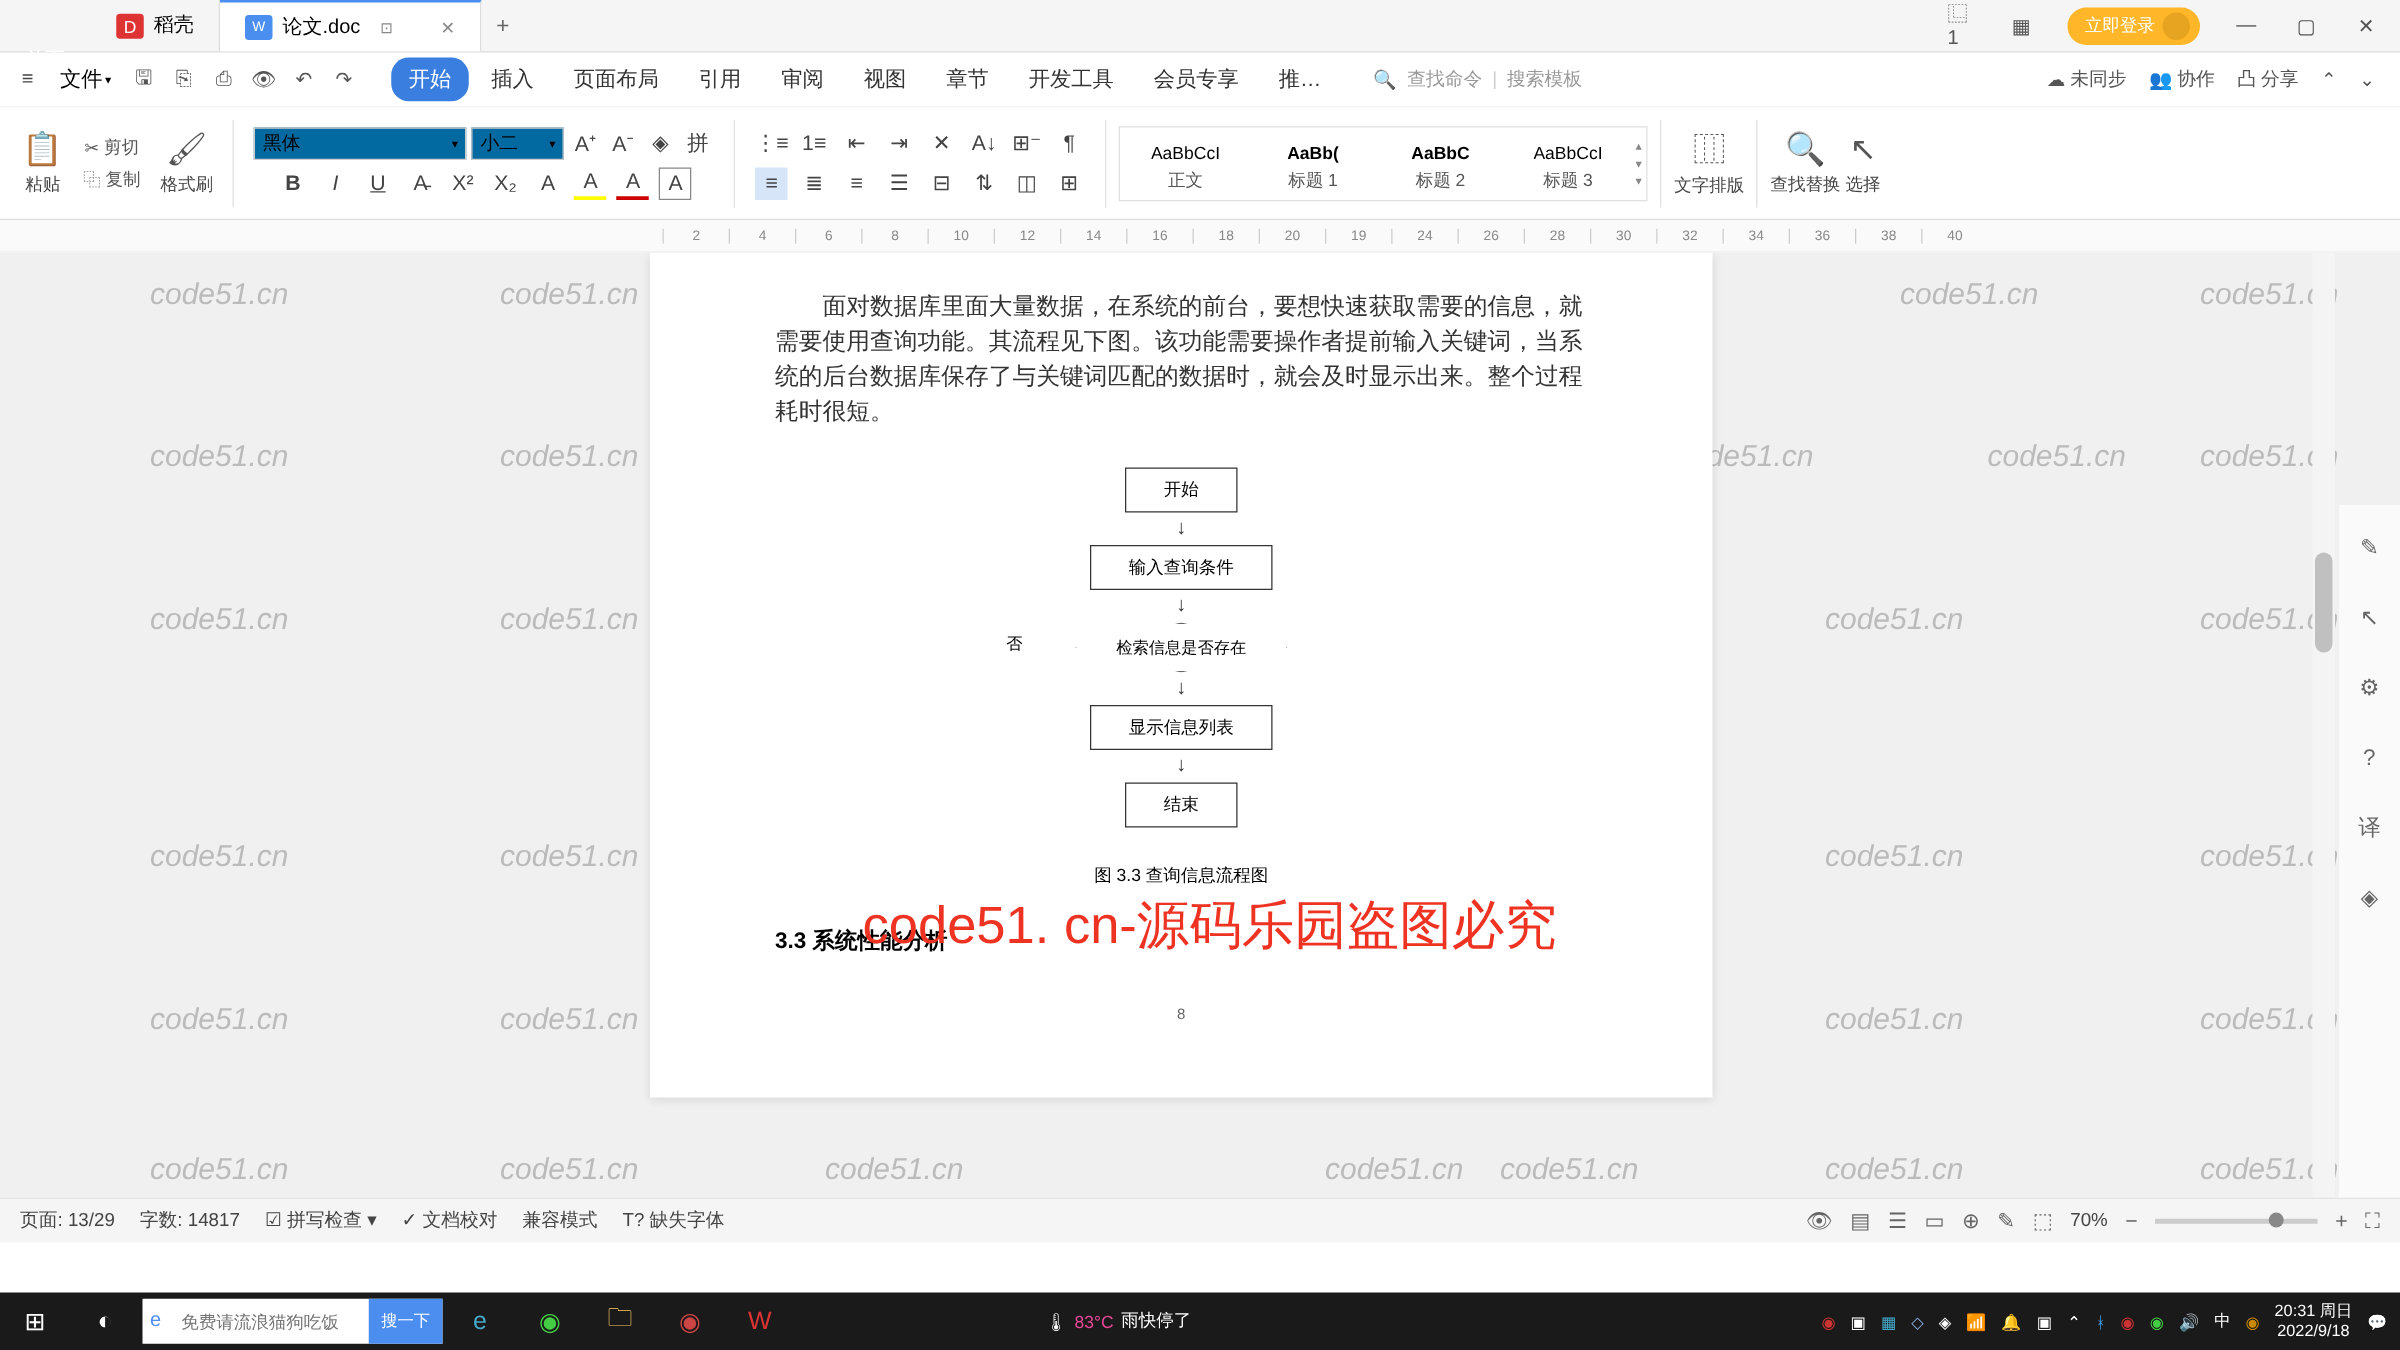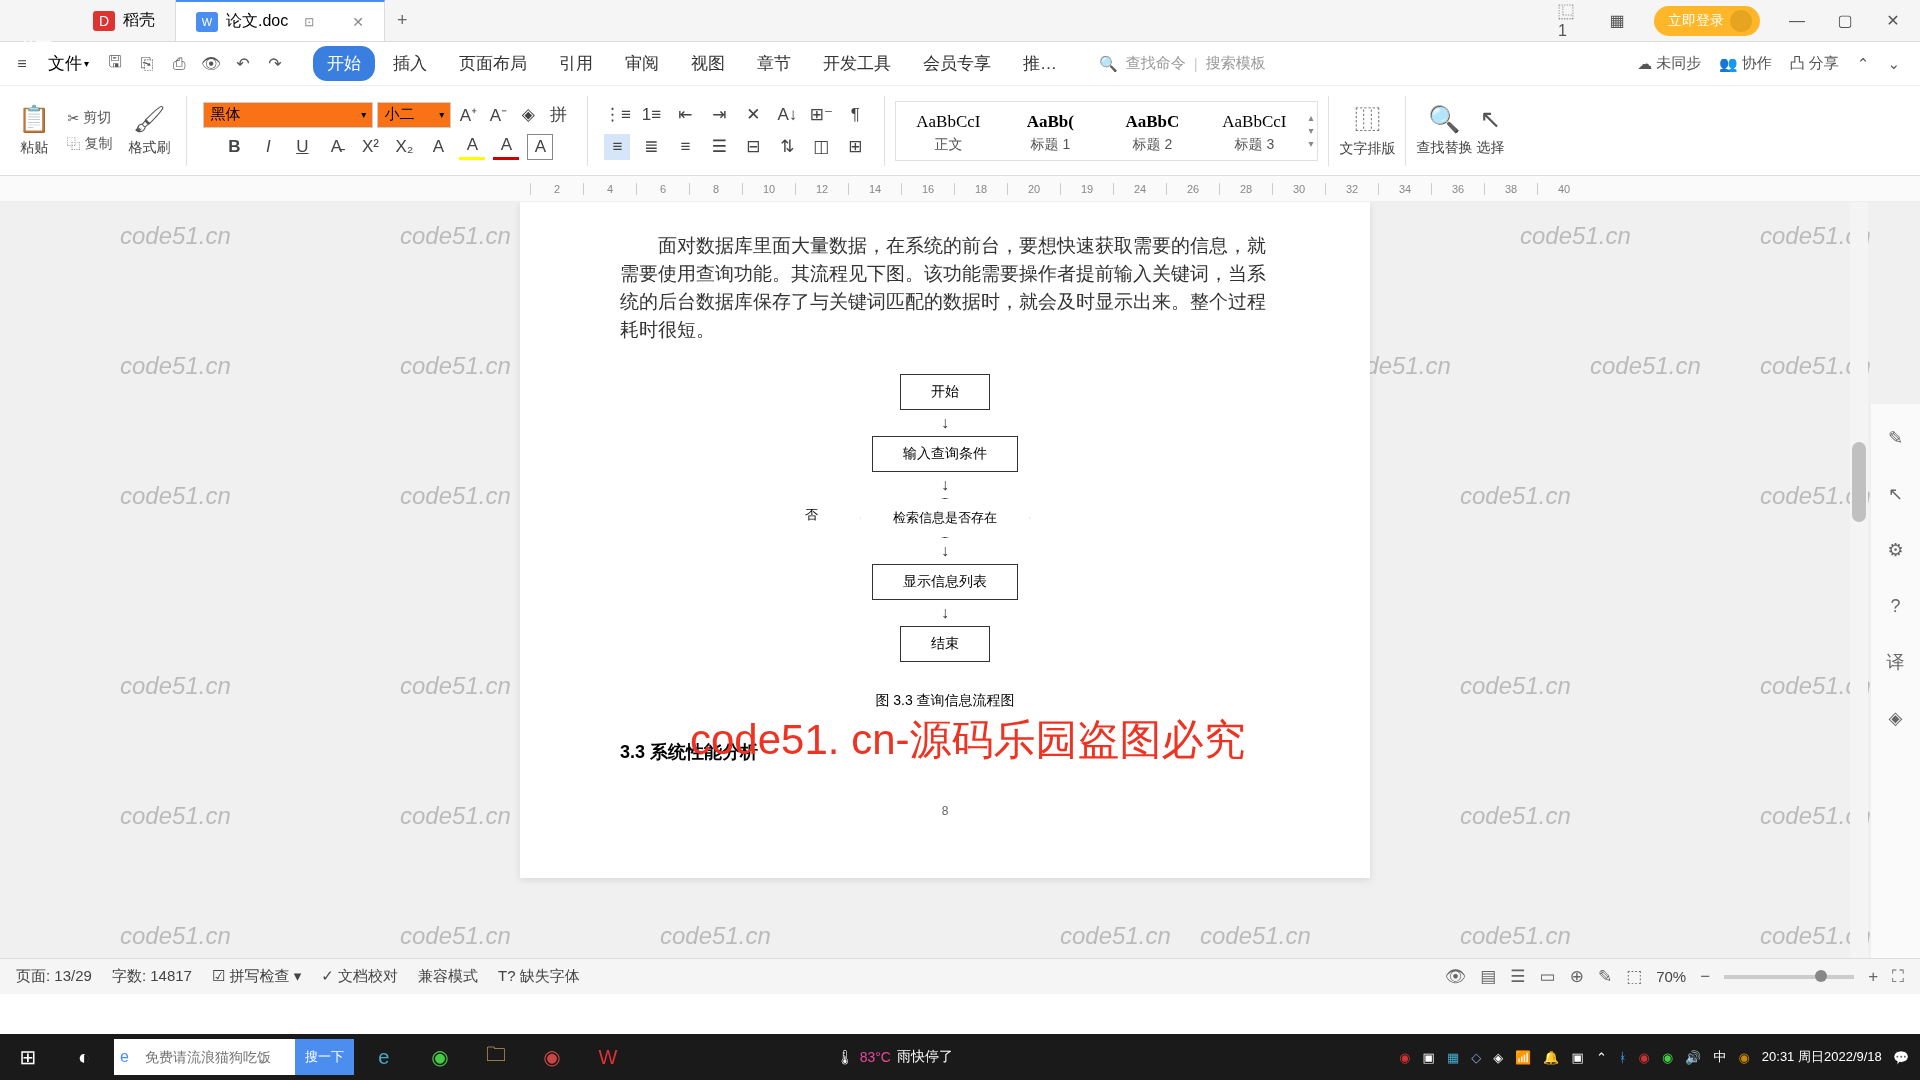--- a/index.html
+++ b/index.html
@@ -33,29 +33,29 @@
 
 
 .ribbon { height: 90px; border-bottom: 1px solid #ddd; display: flex; align-items: center; padding: 0 12px; gap: 4px; background: #fff; }
 .ribbon-group { display: flex; flex-direction: column; align-items: center; gap: 2px; padding: 0 6px; height: 100%; justify-content: center; }
 .ribbon-vsep { width: 1px; height: 70px; background: #e0e0e0; margin: 0 6px; }
 .ribbon .big-btn { display: flex; flex-direction: column; align-items: center; gap: 4px; cursor: pointer; font-size: 14px; color: #444; }
 .ribbon .big-btn .bi { font-size: 26px; color: #555; }
 .ribbon .small-btn { display: flex; align-items: center; gap: 4px; cursor: pointer; font-size: 14px; color: #555; }
 .font-box { display: flex; flex-direction: column; gap: 6px; }
 .font-sel { display: flex; gap: 4px; }
-.sel { border: 1px solid #ccc; padding: 2px 6px; font-size: 15px; display: flex; align-items: center; gap: 4px; cursor: pointer; background: #f97316; }
+.sel { border: 1px solid #ccc; padding: 2px 6px; font-size: 15px; display: flex; align-items: center; gap: 4px; cursor: pointer; background: #0369a1; }
 .sel.name { width: 170px; }
 .sel.size { width: 74px; }
 .fmt-row { display: flex; gap: 8px; align-items: center; }
 .fmt-btn { width: 26px; height: 26px; display: flex; align-items: center; justify-content: center; cursor: pointer; color: #444; font-size: 17px; }
 .fmt-btn.active { background: #d6e5f7; }
 .style-gallery { display: flex; gap: 2px; align-items: center; border: 1px solid #e0e0e0; padding: 2px; }
 .style-item { width: 100px; display: flex; flex-direction: column; align-items: center; gap: 0; cursor: pointer; padding: 4px; }
-.style-item .prev { font-size: 17px; font-family: Liberation Serif, serif; overflow: hidden; white-space: nowrap; height: 28px; display: flex; align-items: center; }
+.style-item .prev { font-size: 14px; font-family: Liberation Sans, sans-serif; overflow: hidden; white-space: nowrap; height: 28px; display: flex; align-items: center; }
 .style-item .lbl { font-size: 14px; color: #555; }
 .style-nav { display: flex; flex-direction: column; gap: 2px; padding: 0 2px; }
 .style-nav span { font-size: 10px; cursor: pointer; color: #888; }
 
 
 .ruler { height: 26px; background: #fafafa; position: relative; border-bottom: 1px solid #eee; font-size: 11px; color: #888; display: flex; align-items: center; padding-left: 530px; }
 .ruler span { display: inline-block; width: 53px; text-align: center; border-left: 1px solid #ccc; }
 
 
 .doc-area { position: relative; height: 756px; background: #f0f0f0; overflow: hidden; }
@@ -88,21 +88,21 @@
 
 
 .taskbar { height: 46px; background: #1a1a1a; display: flex; align-items: center; gap: 0; position: absolute; bottom: 0; left: 0; right: 0; }
 .taskbar .tb-item { width: 56px; height: 46px; display: flex; align-items: center; justify-content: center; cursor: pointer; color: #fff; font-size: 20px; }
 .taskbar .search-box { background: #fff; height: 36px; display: flex; align-items: center; margin: 0 2px; }
 .taskbar .search-box input { border: none; padding: 0 10px; font-size: 14px; width: 160px; outline: none; }
 .taskbar .search-box .sbtn { background: #4b8ef0; color: #fff; padding: 0 10px; height: 100%; display: flex; align-items: center; font-size: 13px; cursor: pointer; }
 .taskbar .tray { margin-left: auto; display: flex; align-items: center; gap: 12px; padding-right: 10px; color: #fff; font-size: 13px; }
 .taskbar .tray .ti { cursor: pointer; }
 .taskbar .weather { display: flex; align-items: center; gap: 6px; margin-left: 200px; color: #fff; font-size: 14px; }
-.taskbar .clock { display: flex; flex-direction: row; align-items: center; font-size: 13px; line-height: 16px; }
+.taskbar .clock { display: flex; flex-direction: column; align-items: center; font-size: 13px; line-height: 16px; }
 </style>
 </head>
 <body>
 
 <div class="titlebar">
   <div class="tab home">
       <span>首页</span>
     </div>
   <div class="tab">
     <span class="icon" style="background:#d33;color:#fff;border-radius:3px;width:22px;">D</span>

